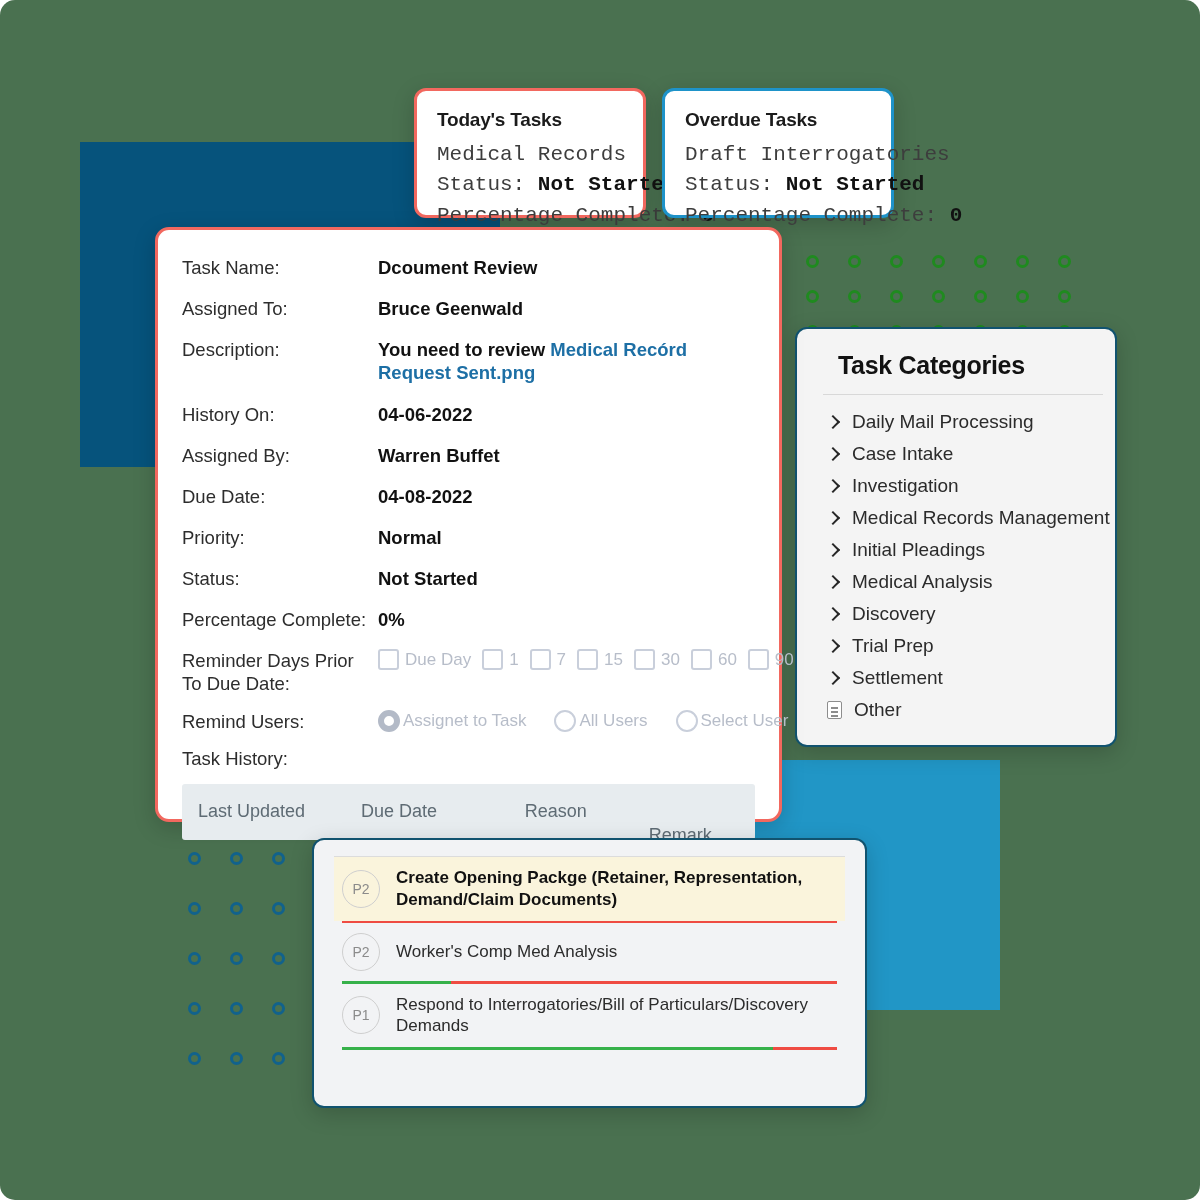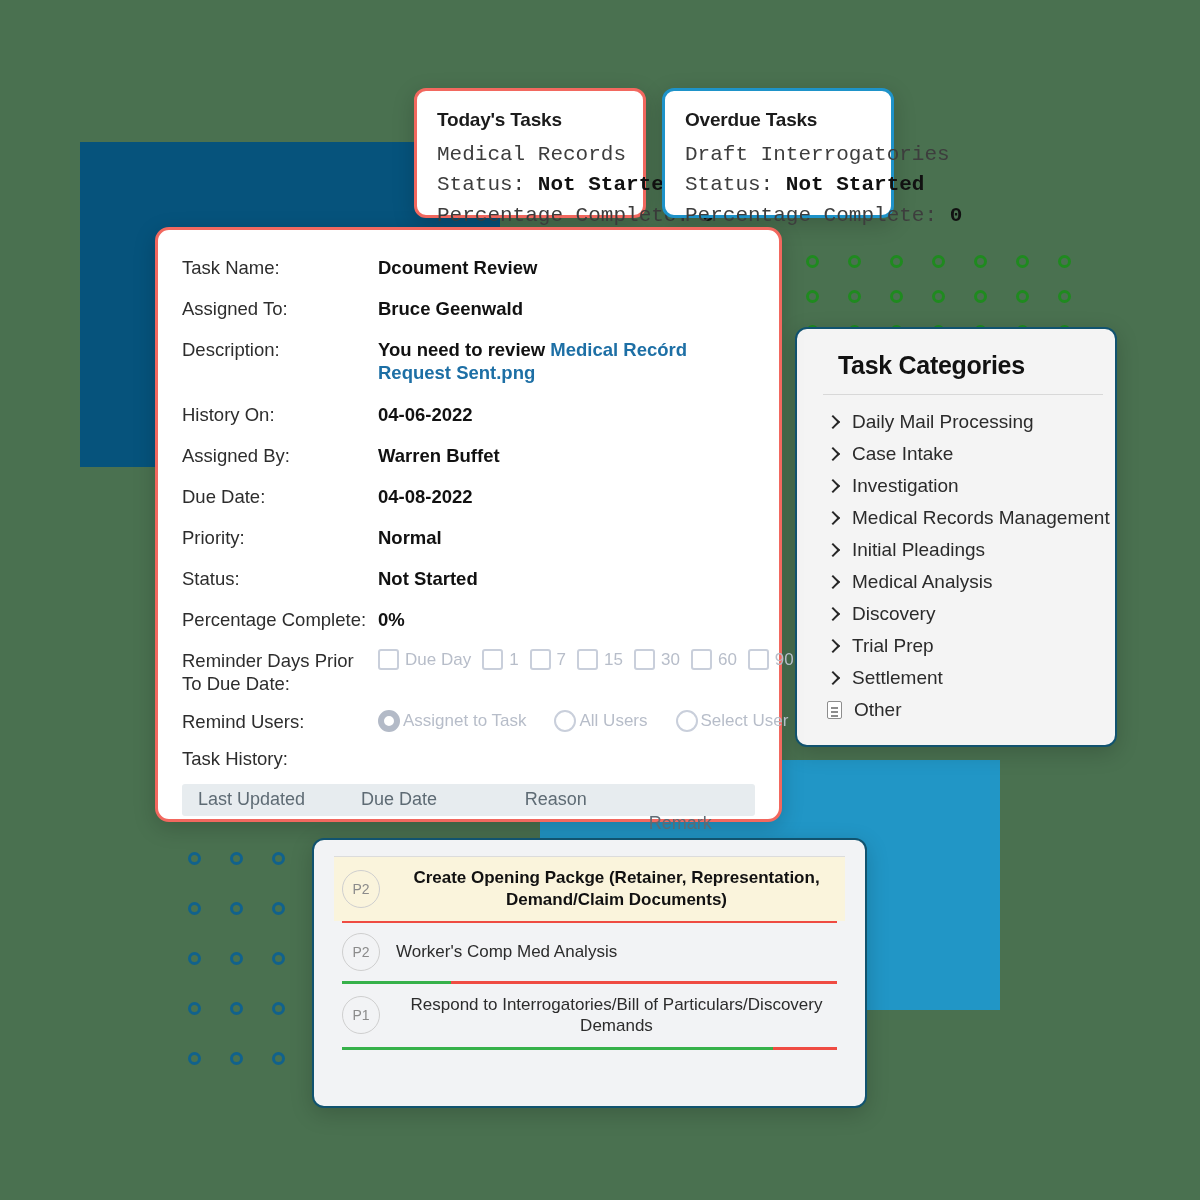--- a/index.html
+++ b/index.html
@@ -5,20 +5,21 @@
   * { box-sizing: border-box; margin: 0; padding: 0; }
   html, body {
     width: 1200px; height: 1200px;
     font-family: "Liberation Sans", sans-serif;
     overflow: hidden;
   }
   #stage {
     position: relative;
     width: 1200px; height: 1200px;
     background: #4a7150;
+    border-radius: 15px;
   }
 
   
   .deco-rect-dark {
     position: absolute;
     left: 80px; top: 142px;
     width: 420px; height: 325px;
     background: #06537c;
   }
   .deco-rect-light {
@@ -154,40 +155,40 @@
   }
   .radio.sel {
     border: 6px solid #b3bac7; background: #fff;
   }
   .rad-label { font-size: 17px; color: #b7bdc9; white-space: nowrap; }
 
   
   .hist-head {
     display: flex; align-items: center;
     background: #e7ecef; border-radius: 3px;
-    height: 32px; margin-top: 2px;
+    height: 56px; margin-top: 2px;
   }
   .hist-head div {
     font-size: 18px; color: #5e6b74;
   }
   .hc1 { width: 200px; padding-left: 16px; }
   .hc2 { width: 185px; }
   .hc3 { width: 140px; }
   .hc4 { width: 120px; margin-top: 48px; }
 
   
   #card-priority {
     left: 312px; top: 838px;
     width: 555px; height: 270px;
     background: #f2f3f5;
     border: 2px solid #11536f;
     border-radius: 12px;
     padding: 16px 20px;
   }
-  .plist { border-top: 1px solid #dcdcdc; text-align: center; }
+  .plist { border-top: 1px solid #dcdcdc; }
   .prow {
     display: flex; align-items: center;
     gap: 16px; padding: 10px 8px;
     min-height: 58px;
   }
   .prow.hl { background: #faf4dc; }
   .pbadge {
     width: 38px; height: 38px; flex: none;
     border: 1.5px solid #cfcfcf; border-radius: 50%;
     display: flex; align-items: center; justify-content: center;

